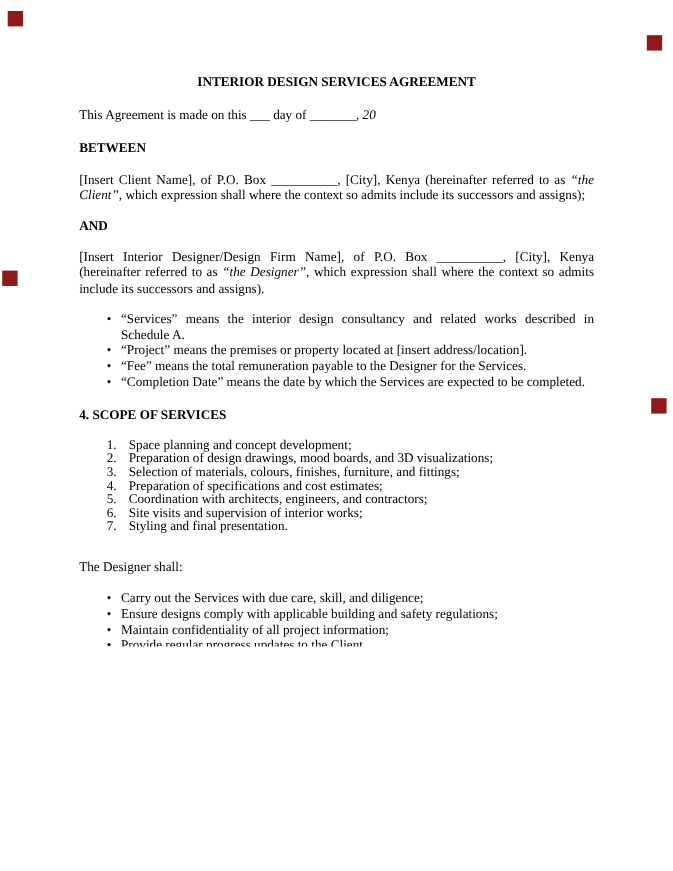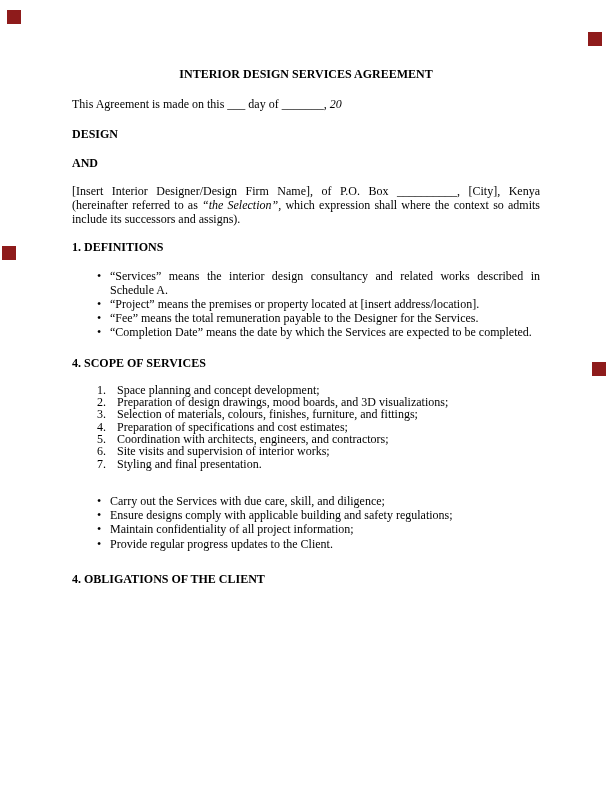--- a/index.html
+++ b/index.html
@@ -69,28 +69,28 @@
   <div class="marker m2"></div>
   <div class="marker m3"></div>
   <div class="marker m4"></div>
 
   <div class="content">
 
     <div class="doc-title">INTERIOR DESIGN SERVICES AGREEMENT</div>
 
     <p class="dateline"><span>This Agreement is made on this ___ day of _______, </span><i>20</i></p>
 
-    <div class="heading">DESIGN</div>
+    <div class="heading">BETWEEN</div>
 
+    <p><span>[Insert Client Name], of P.O. Box __________, [City], Kenya (hereinafter referred to as </span><i>“the Client”</i><span>, which expression shall where the context so admits include its successors and assigns);</span></p>
 
     <div class="heading">AND</div>
 
-    <p><span>[Insert Interior Designer/Design Firm Name], of P.O. Box __________, [City], Kenya (hereinafter referred to as </span><i>“the Selection”</i><span>, which expression shall where the context so admits include its successors and assigns).</span></p>
+    <p><span>[Insert Interior Designer/Design Firm Name], of P.O. Box __________, [City], Kenya (hereinafter referred to as </span><i>“the Designer”</i><span>, which expression shall where the context so admits include its successors and assigns).</span></p>
 
-    <div class="heading">1. DEFINITIONS</div>
 
     <ul class="defs-list">
       <li>“Services” means the interior design consultancy and related works described in Schedule A.</li>
       <li>“Project” means the premises or property located at [insert address/location].</li>
       <li>“Fee” means the total remuneration payable to the Designer for the Services.</li>
       <li>“Completion Date” means the date by which the Services are expected to be completed.</li>
     </ul>
 
     <div class="heading">4. SCOPE OF SERVICES</div>
 
@@ -99,20 +99,21 @@
       <li>Space planning and concept development;</li>
       <li>Preparation of design drawings, mood boards, and 3D visualizations;</li>
       <li>Selection of materials, colours, finishes, furniture, and fittings;</li>
       <li>Preparation of specifications and cost estimates;</li>
       <li>Coordination with architects, engineers, and contractors;</li>
       <li>Site visits and supervision of interior works;</li>
       <li>Styling and final presentation.</li>
     </ol>
 
 
+    <p>The Designer shall:</p>
 
     <ul class="obl-list">
       <li>Carry out the Services with due care, skill, and diligence;</li>
       <li>Ensure designs comply with applicable building and safety regulations;</li>
       <li>Maintain confidentiality of all project information;</li>
       <li>Provide regular progress updates to the Client.</li>
     </ul>
 
     <div class="heading">4. OBLIGATIONS OF THE CLIENT</div>
 

